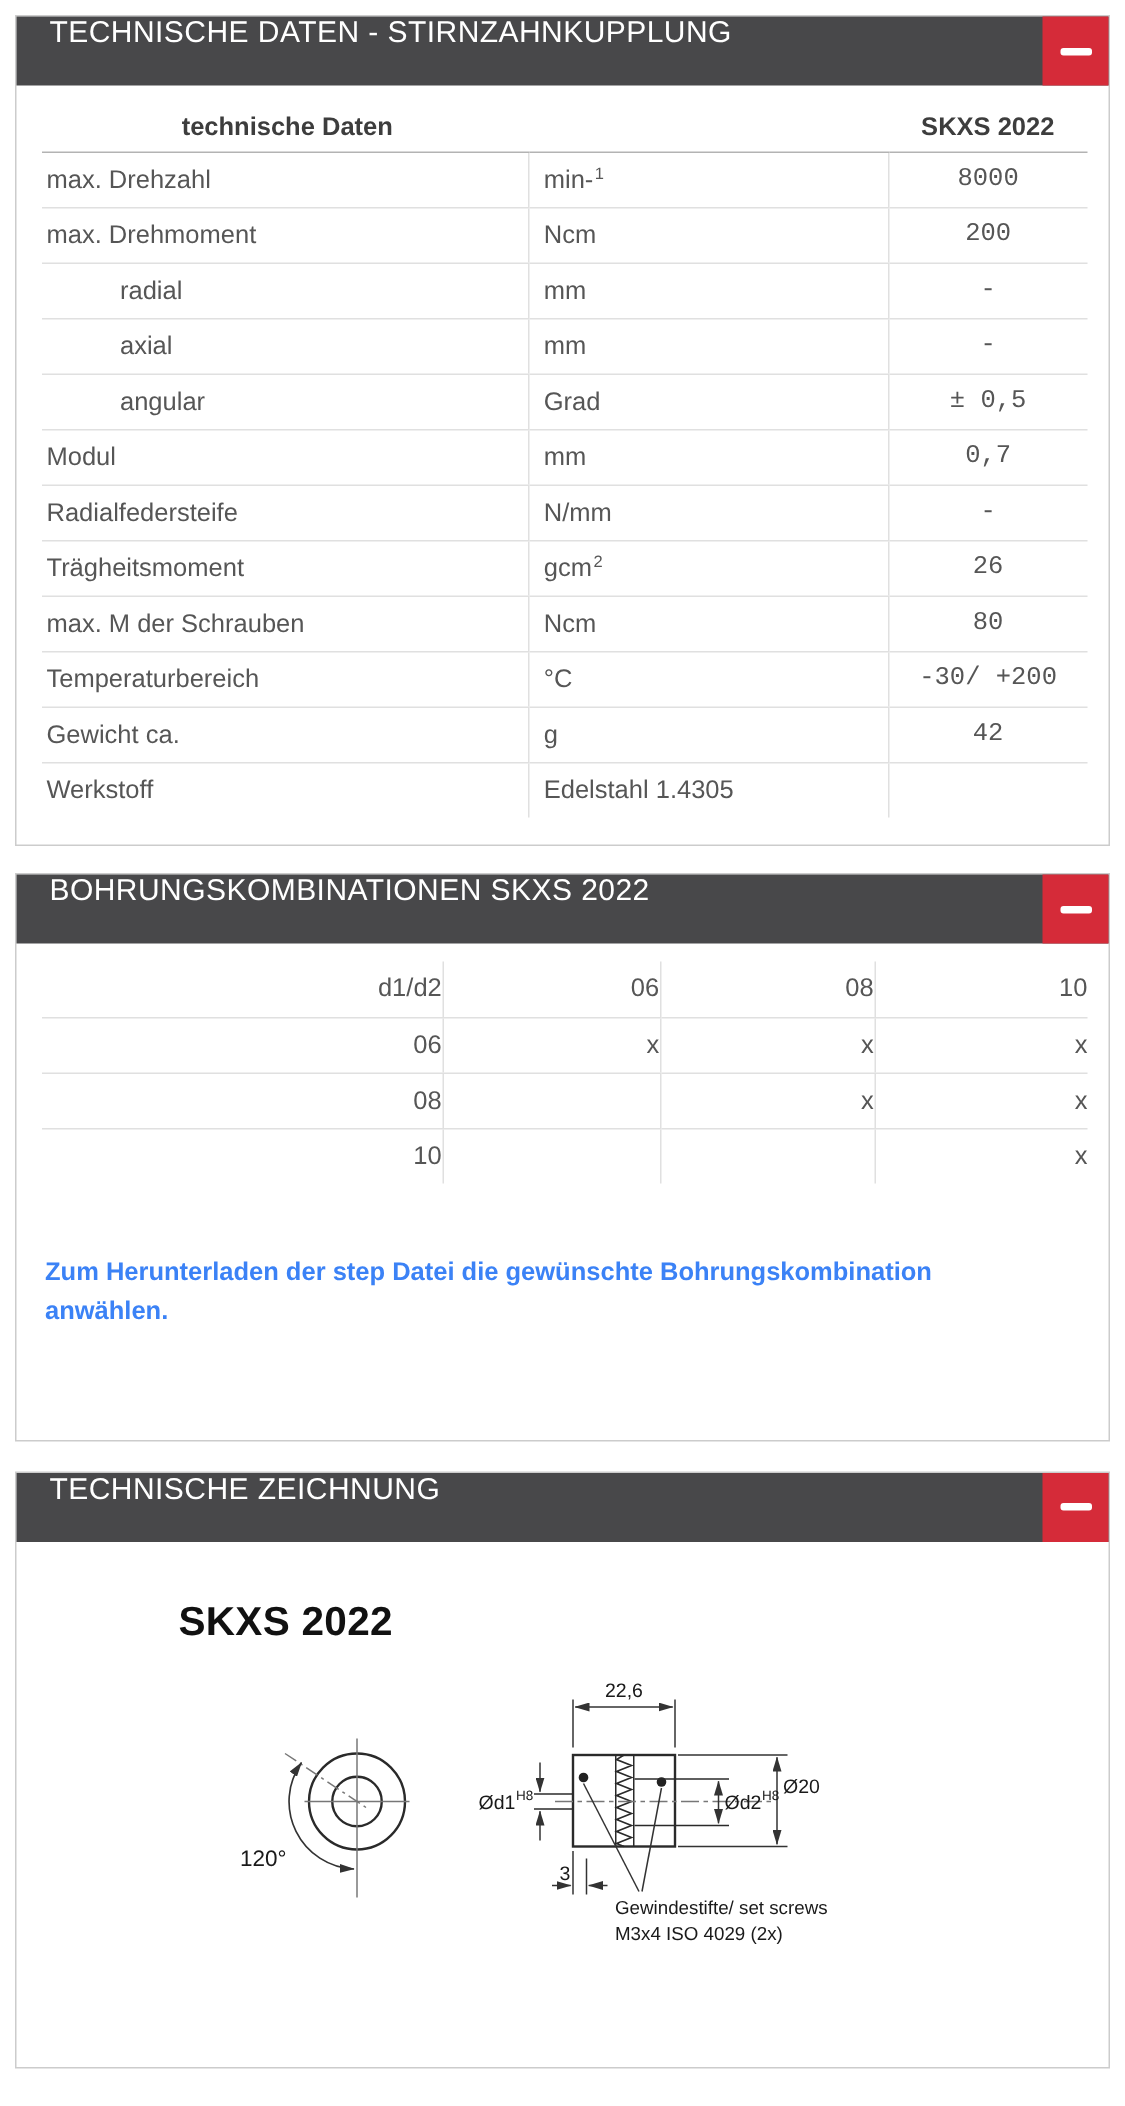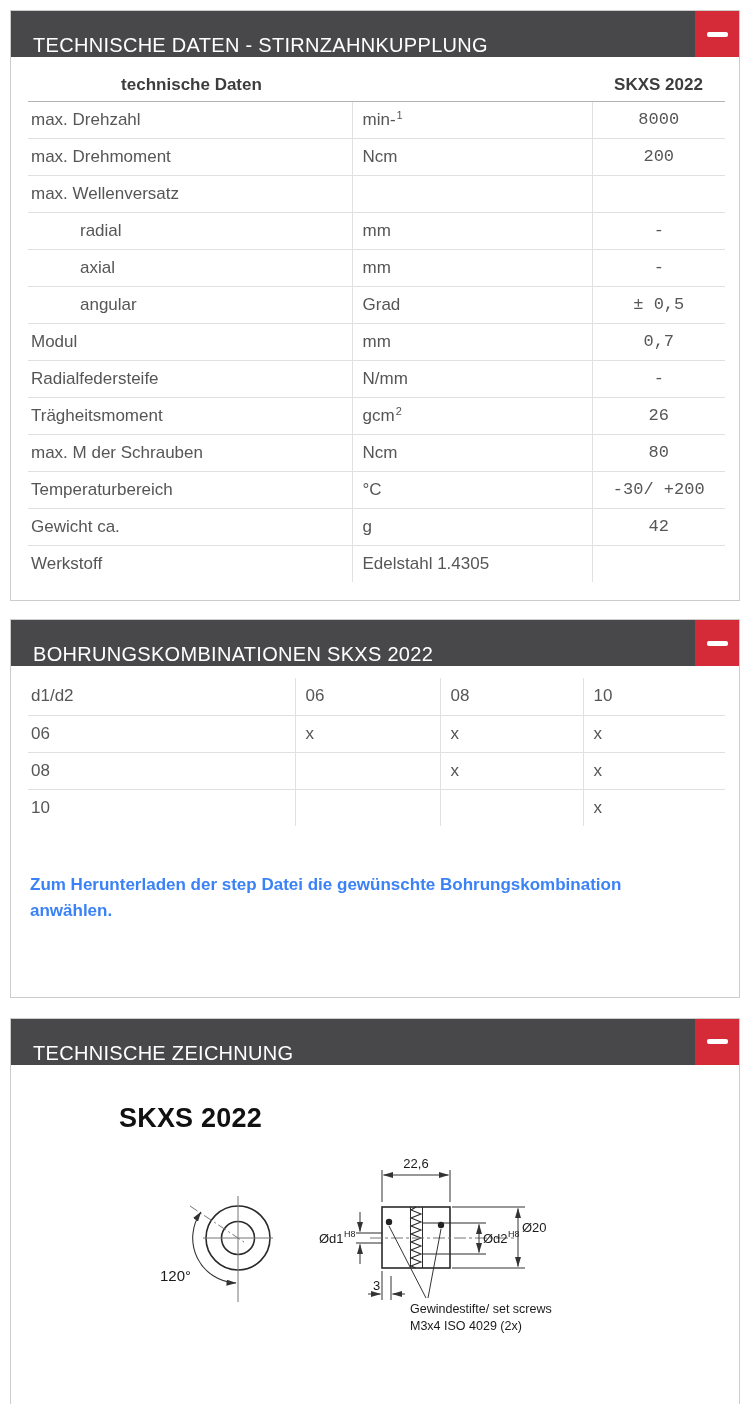--- a/index.html
+++ b/index.html
@@ -6,21 +6,21 @@
     --header-bg:#48484a; --accent-red:#d52b39; --panel-border:#cccccc;
     --line:#e0e0e0; --line-dark:#b3b3b3; --text:#565656; --text-strong:#3d3d3d;
   }
   *{box-sizing:border-box;margin:0;padding:0;}
   body{background:#ffffff;font-family:"Liberation Sans",sans-serif;}
   .page{width:750px;height:1404px;background:#fff;overflow:hidden;position:relative;}
   .panel{margin:0 10px;border:1px solid var(--panel-border);background:#fff;}
   .panel-1{margin-top:10px;}
   .panel-2{margin-top:18px;}
   .panel-3{margin-top:20px;height:398px;}
-  .panel-header{height:46px;background:var(--header-bg);display:flex;align-items:flex-end;
+  .panel-header{height:46px;background:var(--header-bg);display:flex;align-items:flex-start;
     position:relative;cursor:pointer;}
   .panel-title{color:#fff;font-size:20px;letter-spacing:.3px;padding-left:22px;
     white-space:nowrap;}
   .collapse-btn{position:absolute;right:0;top:0;width:44px;height:46px;border:none;
     background:var(--accent-red);display:flex;align-items:center;justify-content:center;
     cursor:pointer;}
   .minus-bar{display:block;width:21px;height:5px;background:#fff;border-radius:2px;}
   .panel-body{padding:14px 16px 18px 16px;}
   table{border-collapse:collapse;table-layout:fixed;width:697px;margin-left:1px;
     font-size:17px;color:var(--text);}
@@ -30,21 +30,21 @@
   .spec-table th.c3h{text-align:center;padding-left:0;}
   .spec-table td{height:37px;border-bottom:1px solid var(--line);padding:0 0 0 10px;}
   .spec-table td.c1{padding-left:3px;}
   .spec-table td.c1.indent{padding-left:52px;}
   .spec-table td.c2,.spec-table td.c3{border-left:1px solid var(--line);}
   .spec-table td.c3{text-align:center;padding-left:0;font-family:Liberation Mono, monospace;}
   .spec-table tr:last-child td{border-bottom:none;}
   .sup{font-size:11px;position:relative;top:-6px;margin-left:1px;}
   
   .bore-table td,.bore-table th{height:37px;border-bottom:1px solid var(--line);
-    padding:0 0 0 10px;text-align:left;font-weight:normal;color:var(--text);}
+    padding:0 0 0 10px;text-align:right;font-weight:normal;color:var(--text);}
   .bore-table td:first-child,.bore-table th:first-child{padding-left:3px;}
   .bore-table td+td,.bore-table th+th{border-left:1px solid var(--line);}
   .bore-table tr:last-child td{border-bottom:none;}
   .bore-table td[data-interactable="true"]{cursor:pointer;}
   .note{font-weight:bold;color:#3b82f6;font-size:17px;line-height:1.55;
     margin:46px 0 54px 3px;max-width:650px;}
   
   .drawing-title{margin:38px 0 0 108px;font-size:27px;font-weight:bold;color:#111;
     letter-spacing:.2px;}
   .drawing-svg{display:block;margin:16px 0 0 119px;}
@@ -79,25 +79,20 @@
         <tbody id="tdata-body">
             <tr data-interactable="false">
               <td data-interactable="false" class="c1">max. Drehzahl</td>
               <td data-interactable="false" class="c2">min-<span data-interactable="false" class="sup">1</span></td>
               <td data-interactable="false" class="c3">8000</td>
             </tr>
             <tr data-interactable="false">
               <td data-interactable="false" class="c1">max. Drehmoment</td>
               <td data-interactable="false" class="c2">Ncm</td>
               <td data-interactable="false" class="c3">200</td>
-            </tr>
-            <tr data-interactable="false">
-              <td data-interactable="false" class="c1">max. Wellenversatz</td>
-              <td data-interactable="false" class="c2"></td>
-              <td data-interactable="false" class="c3"></td>
             </tr>
             <tr data-interactable="false">
               <td data-interactable="false" class="c1 indent">radial</td>
               <td data-interactable="false" class="c2">mm</td>
               <td data-interactable="false" class="c3">-</td>
             </tr>
             <tr data-interactable="false">
               <td data-interactable="false" class="c1 indent">axial</td>
               <td data-interactable="false" class="c2">mm</td>
               <td data-interactable="false" class="c3">-</td>

